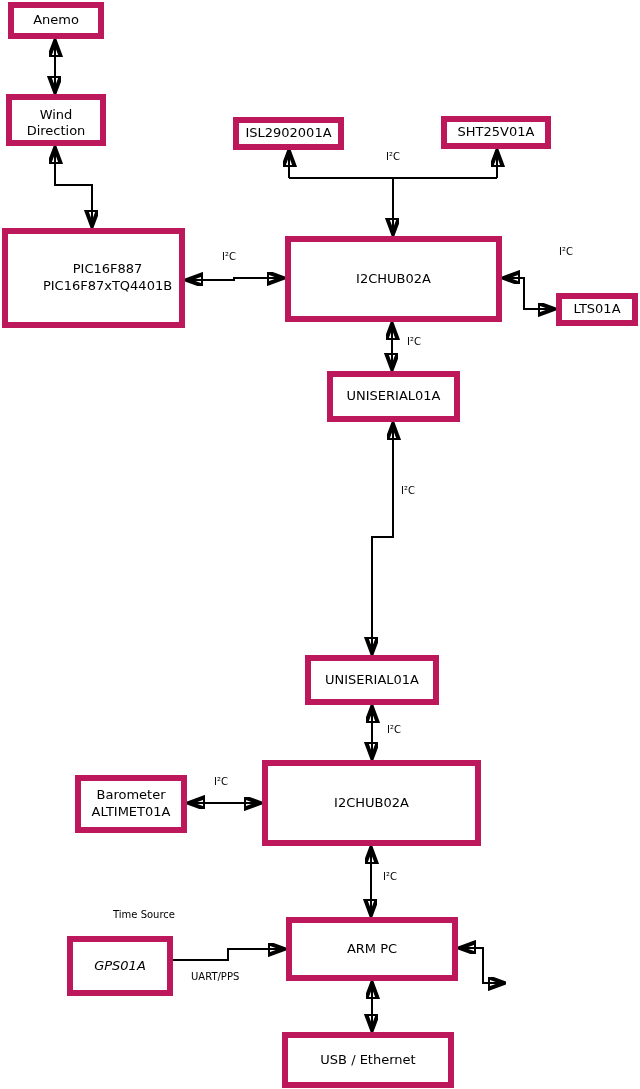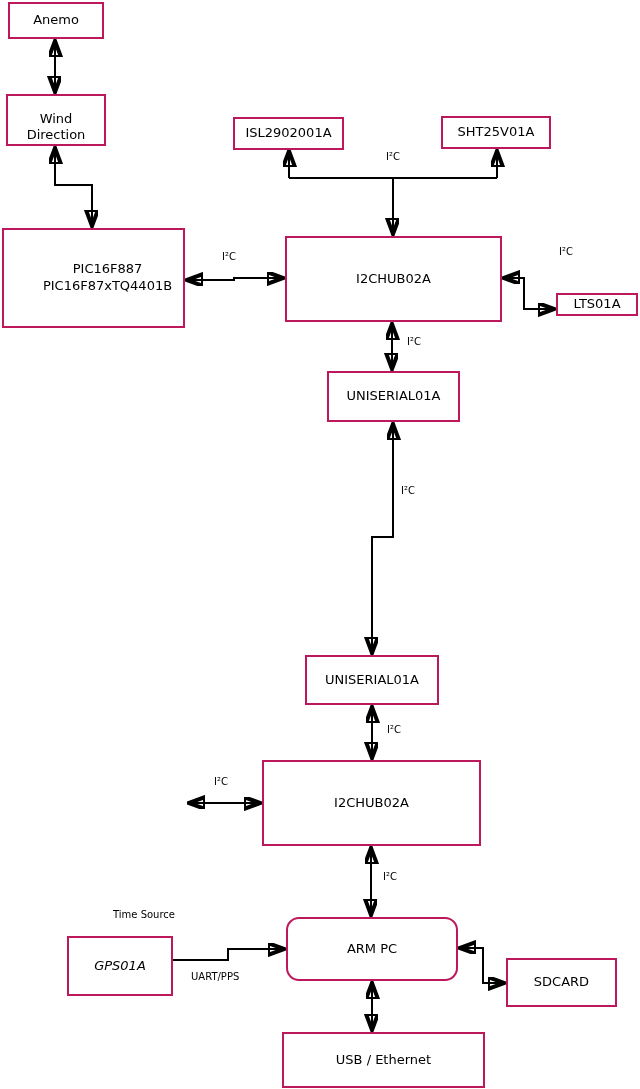--- a/index.html
+++ b/index.html
@@ -5,21 +5,21 @@
   html,body{margin:0;padding:0;background:#ffffff;}
   #canvas{
     position:relative;width:640px;height:1089px;background:#ffffff;
     font-family:"DejaVu Sans","Liberation Sans",sans-serif;color:#000;
     overflow:hidden;
   }
   #wires{position:absolute;left:0;top:0;width:640px;height:1089px;}
   #wires path{stroke:#000;stroke-width:2;fill:none;}
   .box{
     position:absolute;box-sizing:border-box;background:#ffffff;
-    border:2px solid #be185d;display:flex;align-items:center;justify-content:center;
+    border:6px solid #be185d;display:flex;align-items:center;justify-content:center;
     text-align:center;font-size:13px;line-height:1.28;white-space:pre-line;
   }
   .lbl{
     position:absolute;font-size:10px;line-height:1.1;white-space:nowrap;
   }
 </style>
 </head>
 <body>
 
 <div id="canvas">
@@ -67,50 +67,51 @@
   </div>
 
   <div class="box" style="left:441px;top:116px;width:110px;height:33px;">
     <span>SHT25V01A</span>
   </div>
 
   <div class="box" style="left:285px;top:236px;width:217px;height:86px;">
     <span>I2CHUB02A</span>
   </div>
 
-  <div class="box" style="left:556px;top:293px;width:82px;height:23px;">
+  <div class="box" style="left:556px;top:293px;width:82px;height:33px;">
     <span>LTS01A</span>
   </div>
 
   <div class="box" style="left:327px;top:371px;width:133px;height:51px;">
     <span>UNISERIAL01A</span>
   </div>
 
   <div class="box" style="left:305px;top:655px;width:134px;height:50px;">
     <span>UNISERIAL01A</span>
   </div>
 
   <div class="box" style="left:262px;top:760px;width:219px;height:86px;">
     <span>I2CHUB02A</span>
   </div>
 
+  <div class="box" style="left:75px;top:775px;width:112px;height:58px;">
+    <span>Barometer
+ALTIMET01A</span>
+  </div>
 
   <div class="box" style="left:67px;top:936px;width:106px;height:60px;font-style:italic;">
     <span>GPS01A</span>
   </div>
 
-  <div class="box" style="left:286px;top:917px;width:172px;height:64px;border-radius:13px;">
+  <div class="box" style="left:286px;top:917px;width:172px;height:64px;">
     <span>ARM PC</span>
   </div>
 
-  <div class="box" style="left:506px;top:958px;width:111px;height:49px;">
-    <span>SDCARD</span>
-  </div>
 
-  <div class="box" style="left:282px;top:1032px;width:203px;height:56px;">
+  <div class="box" style="left:282px;top:1032px;width:172px;height:56px;">
     <span>USB / Ethernet</span>
   </div>
 
   <div class="lbl" style="left:386px;top:151px;">I²C</div>
   <div class="lbl" style="left:222px;top:251px;">I²C</div>
   <div class="lbl" style="left:559px;top:246px;">I²C</div>
   <div class="lbl" style="left:407px;top:336px;">I²C</div>
   <div class="lbl" style="left:401px;top:485px;">I²C</div>
   <div class="lbl" style="left:387px;top:724px;">I²C</div>
   <div class="lbl" style="left:214px;top:776px;">I²C</div>

